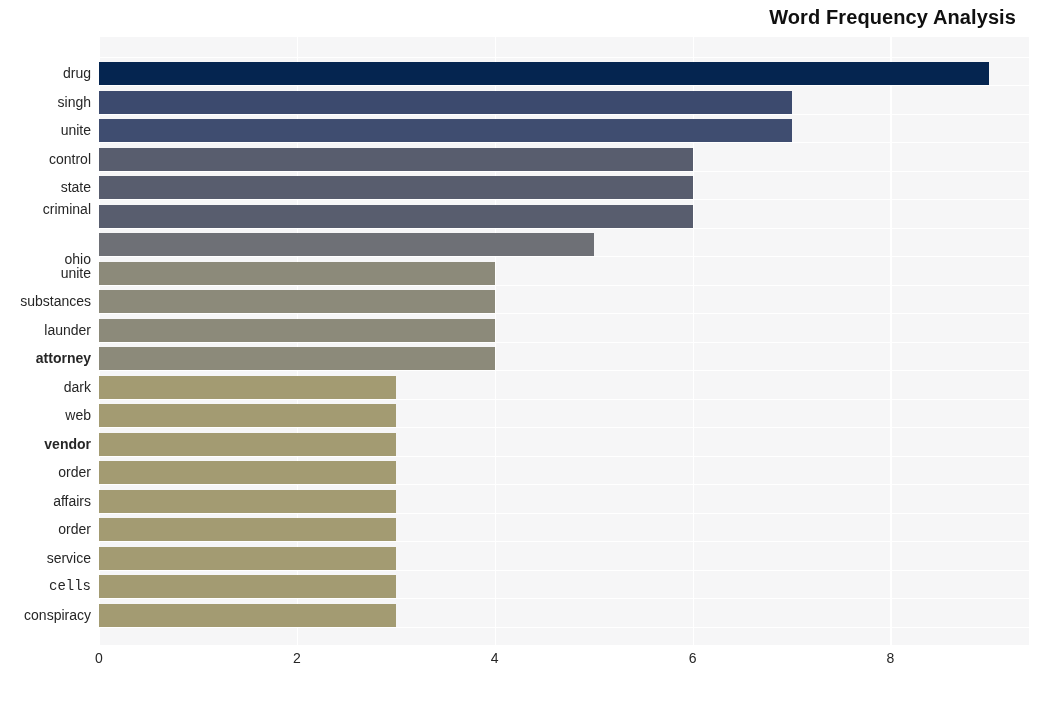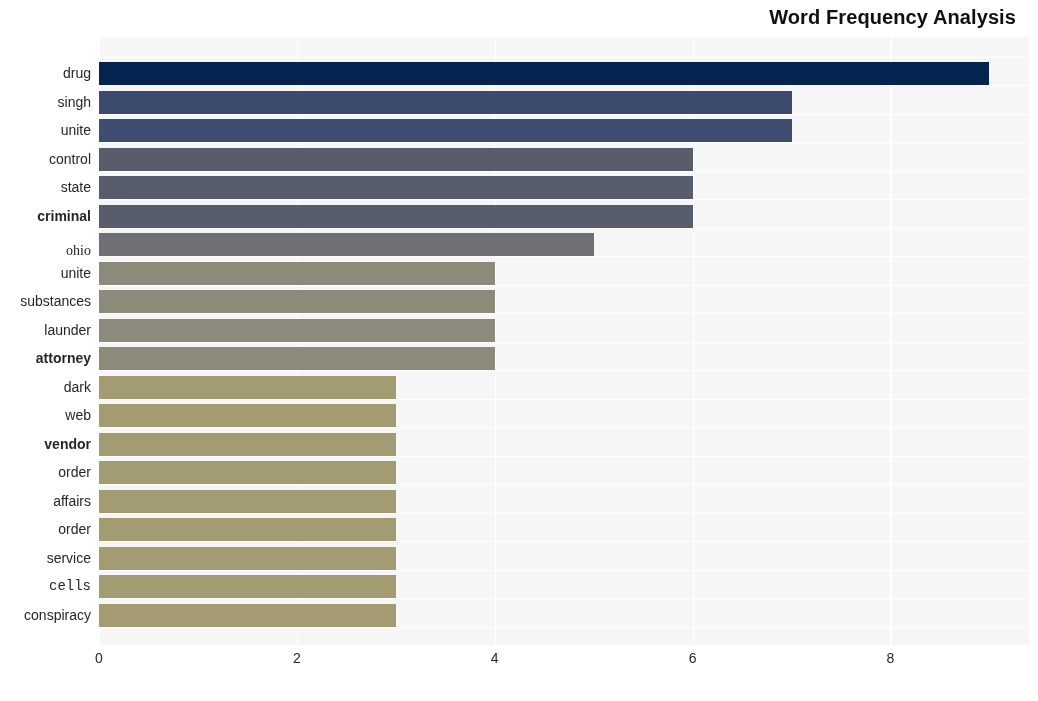--- a/index.html
+++ b/index.html
@@ -222,22 +222,22 @@
         </div>
       </div>
   </div>
 
   <div id="y-axis-labels">
       <div class="y-tick-label" style="top: 22px;">drug</div>
       <div class="y-tick-label" style="top: 50.5px;">singh</div>
       <div class="y-tick-label" style="top: 79px;">unite</div>
       <div class="y-tick-label" style="top: 107.5px;">control</div>
       <div class="y-tick-label" style="top: 136px;">state</div>
-      <div class="y-tick-label" style="top: 165px; font-weight: bold;">criminal</div>
-      <div class="y-tick-label" style="top: 200px; font-family: Liberation Serif, serif;">ohio</div>
+      <div class="y-tick-label" style="top: 158px;">criminal</div>
+      <div class="y-tick-label" style="top: 208px;">ohio</div>
       <div class="y-tick-label" style="top: 221.5px;">unite</div>
       <div class="y-tick-label" style="top: 250px;">substances</div>
       <div class="y-tick-label" style="top: 278.5px;">launder</div>
       <div class="y-tick-label" style="top: 307px; font-weight: bold;">attorney</div>
       <div class="y-tick-label" style="top: 335.5px;">dark</div>
       <div class="y-tick-label" style="top: 364px;">web</div>
       <div class="y-tick-label" style="top: 392.5px; font-weight: bold;">vendor</div>
       <div class="y-tick-label" style="top: 421px;">order</div>
       <div class="y-tick-label" style="top: 449.5px;">affairs</div>
       <div class="y-tick-label" style="top: 478px;">order</div>

